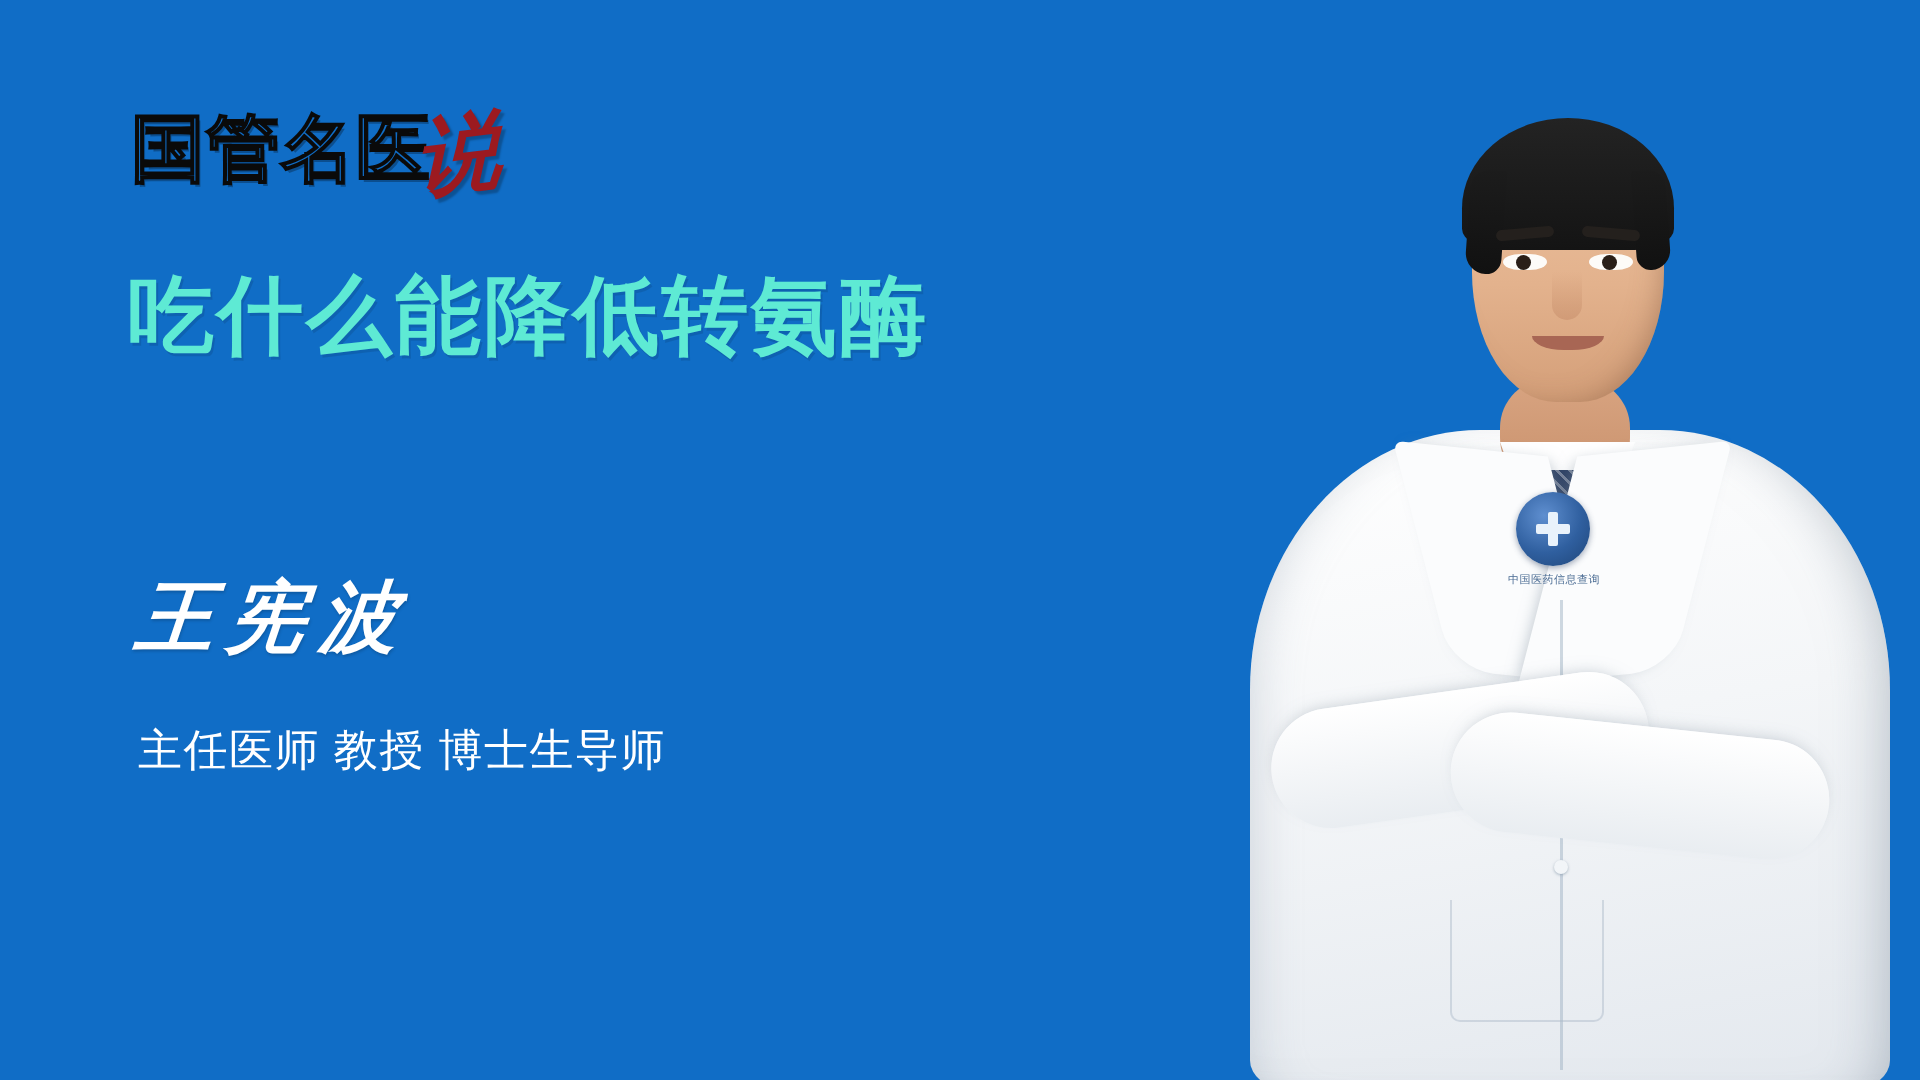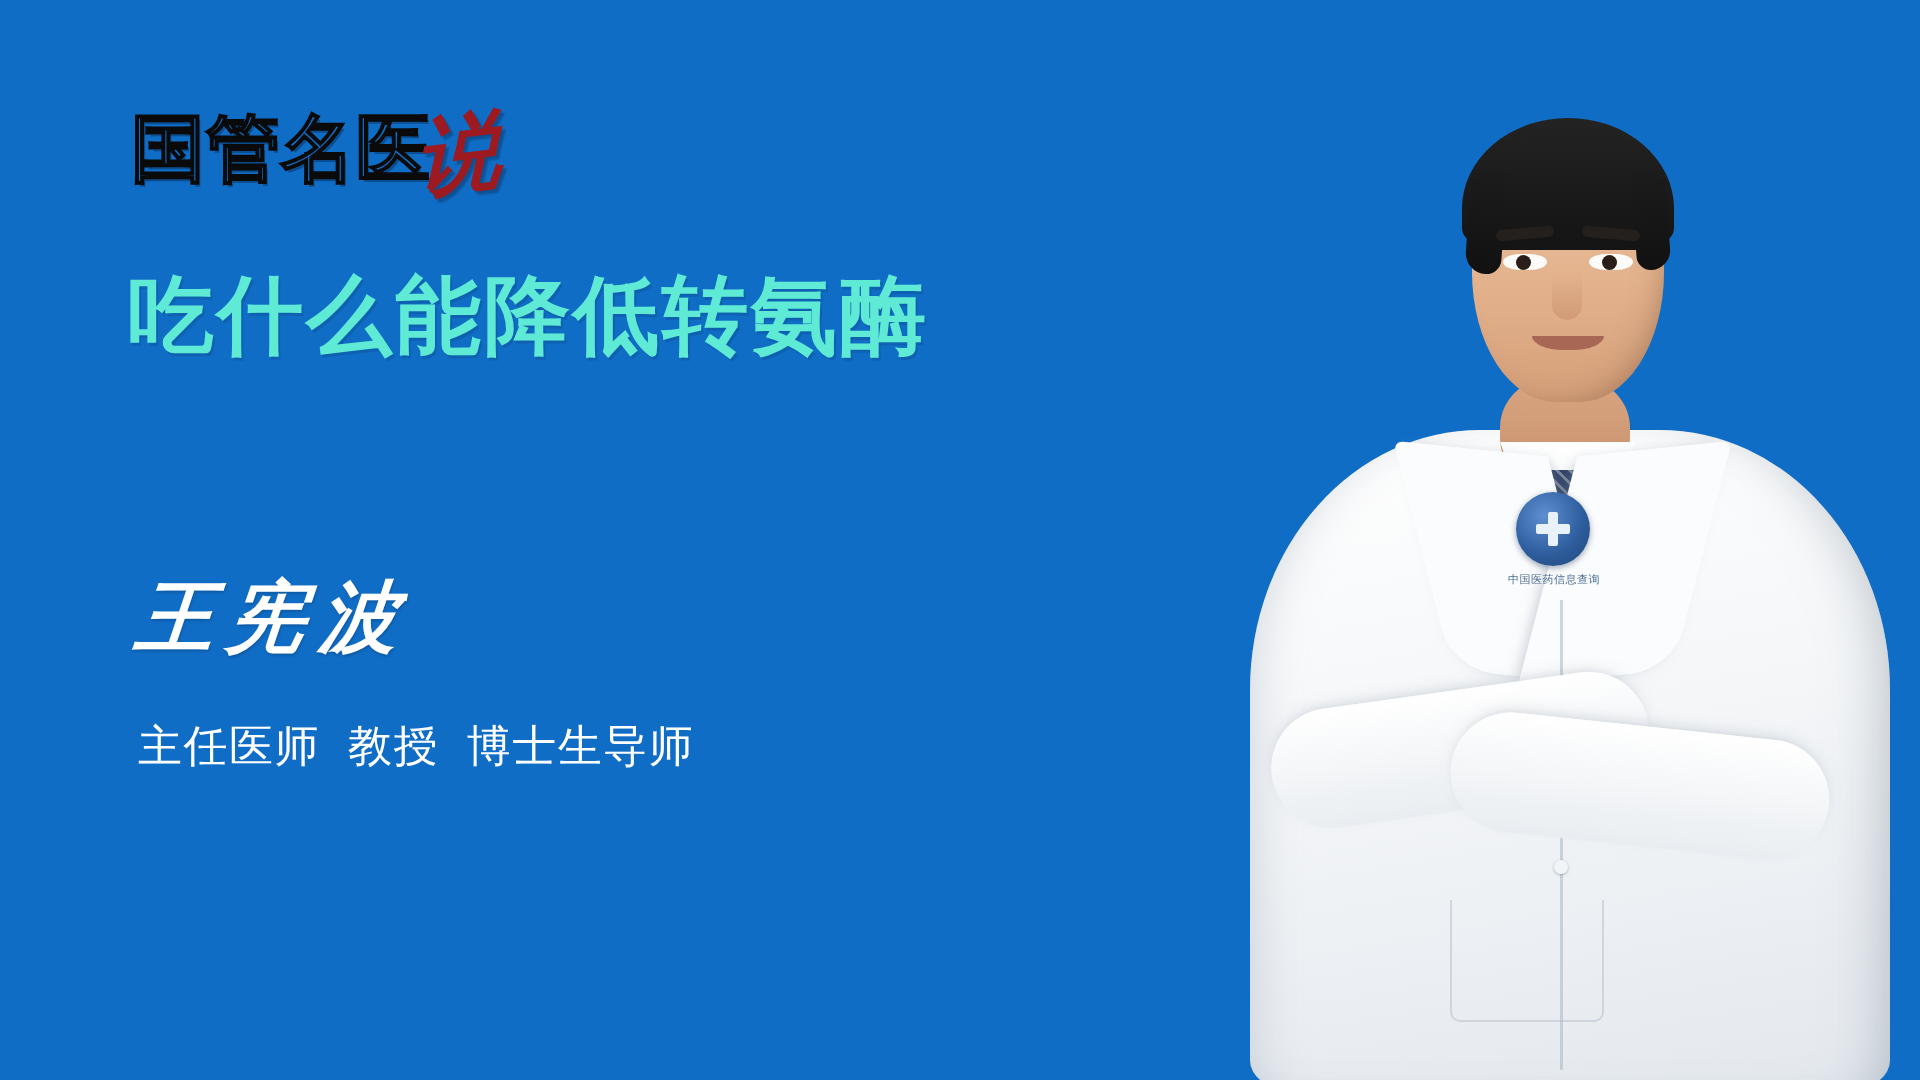--- a/index.html
+++ b/index.html
@@ -98,21 +98,21 @@
     flex-direction: column;
     gap: 32px;
   }
   .cred-line {
     font-size: 44px;
     line-height: 1.08;
     color: #FFFFFF;
     font-weight: 400;
     letter-spacing: 1.5px;
     white-space: nowrap;
-    font-family: Liberation Mono, monospace;
+    font-family: Liberation Sans, sans-serif;
   }
 
   
   .photo {
     position: absolute;
     right: 0;
     bottom: 0;
     width: 720px;
     height: 1080px;
     overflow: hidden;

